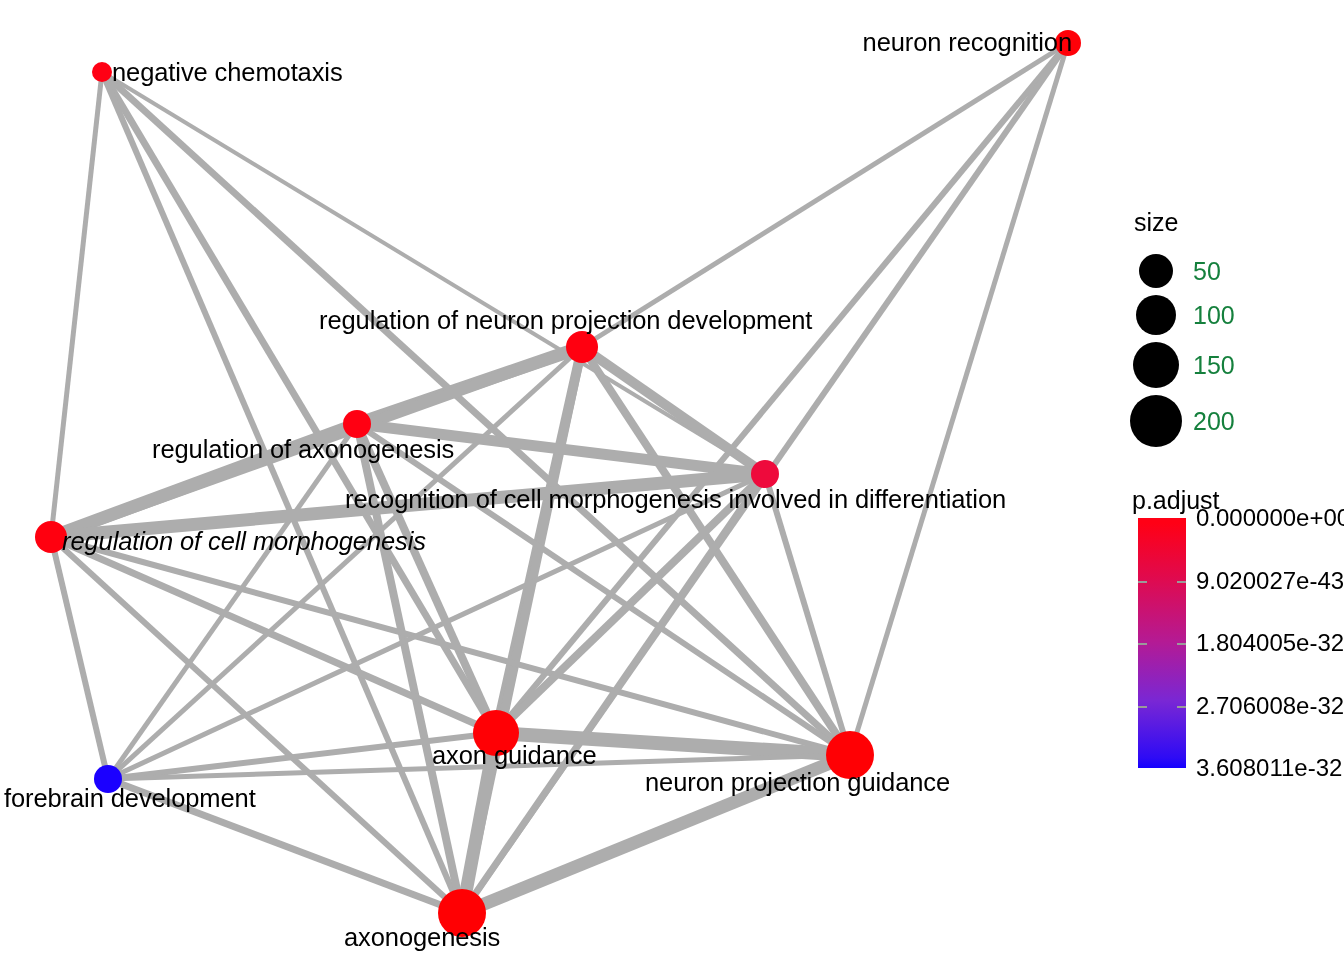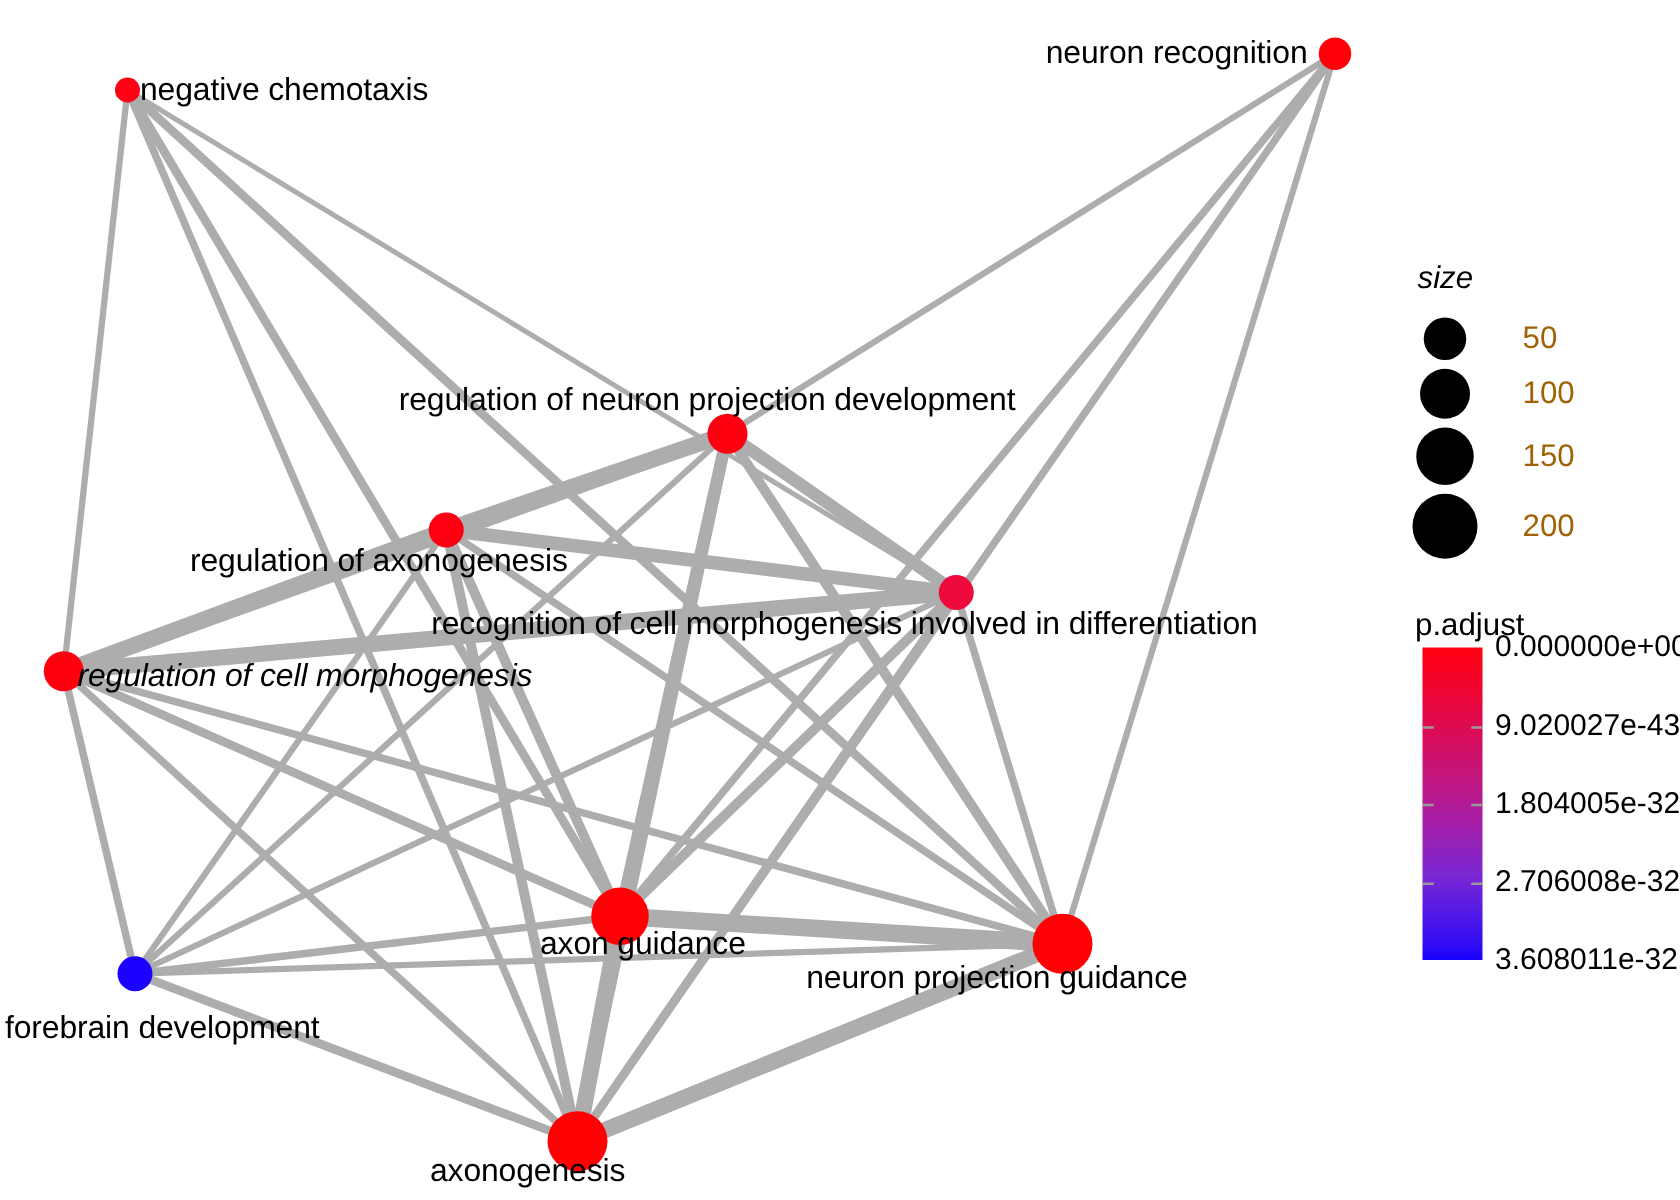--- a/index.html
+++ b/index.html
@@ -47,44 +47,43 @@
   .legend-title {
     font-family: "Liberation Sans", sans-serif;
     font-size: 25px;
     color: #000000;
     white-space: nowrap;
   }
   #size-legend-title {
     position: absolute;
     left: 4px;
     top: 8px;
-    font-style: italic;
   }
   .size-row {
     position: absolute;
     left: 0;
     width: 214px;
     height: 50px;
   }
   .size-swatch {
     position: absolute;
     left: 26px;
     background: #000000;
     border-radius: 50%;
     transform: translate(-50%, -50%);
     top: 50%;
   }
   .size-label {
     position: absolute;
-    left: 88px;
+    left: 63px;
     top: 50%;
     transform: translateY(-50%);
     font-family: "Liberation Sans", sans-serif;
     font-size: 25px;
-    color: #a16207;
+    color: #15803d;
     white-space: nowrap;
   }
   #padjust-legend-title {
     position: absolute;
     left: 2px;
     top: 286px;
   }
   #colorbar-wrap {
     position: absolute;
     left: 8px;
@@ -172,28 +171,28 @@
         <circle cx="51" cy="537" r="16" fill="#FF000F"></circle>
         <circle cx="496" cy="733" r="23" fill="#FF0005"></circle>
         <circle cx="850" cy="755" r="24" fill="#FF0004"></circle>
         <circle cx="108" cy="779" r="14" fill="#1B00FF"></circle>
         <circle cx="462" cy="913" r="24" fill="#FF0003"></circle>
       </g>
   </svg>
 
   <div id="labels-layer">
       <div class="node-label" style="left: 112px; top: 60px;">negative chemotaxis</div>
-      <div class="node-label" style="left: auto; top: 30px; right: 298px; text-align: center;">neuron recognition</div>
+      <div class="node-label" style="left: auto; top: 30px; right: 272px; text-align: center;">neuron recognition</div>
       <div class="node-label" style="left: 319px; top: 308px;">regulation of neuron projection development</div>
       <div class="node-label" style="left: 152px; top: 437px;">regulation of axonogenesis</div>
       <div class="node-label" style="left: 345px; top: 487px;">recognition of cell morphogenesis involved in differentiation</div>
       <div class="node-label" style="left: 62px; top: 529px; font-style: italic;">regulation of cell morphogenesis</div>
       <div class="node-label" style="left: 432px; top: 743px;">axon guidance</div>
       <div class="node-label" style="left: 645px; top: 770px;">neuron projection guidance</div>
-      <div class="node-label" style="left: 4px; top: 786px; margin-top: 24px;">forebrain development</div>
+      <div class="node-label" style="left: 4px; top: 786px;">forebrain development</div>
       <div class="node-label" style="left: 344px; top: 925px;">axonogenesis</div>
     </div>
 
   <div id="legend">
 
     <div class="legend-title" id="size-legend-title">size</div>
 
     <div id="size-rows">
         <div class="size-row" style="top: 46px;">
           <span class="size-swatch" style="width:34px;height:34px;"></span>

